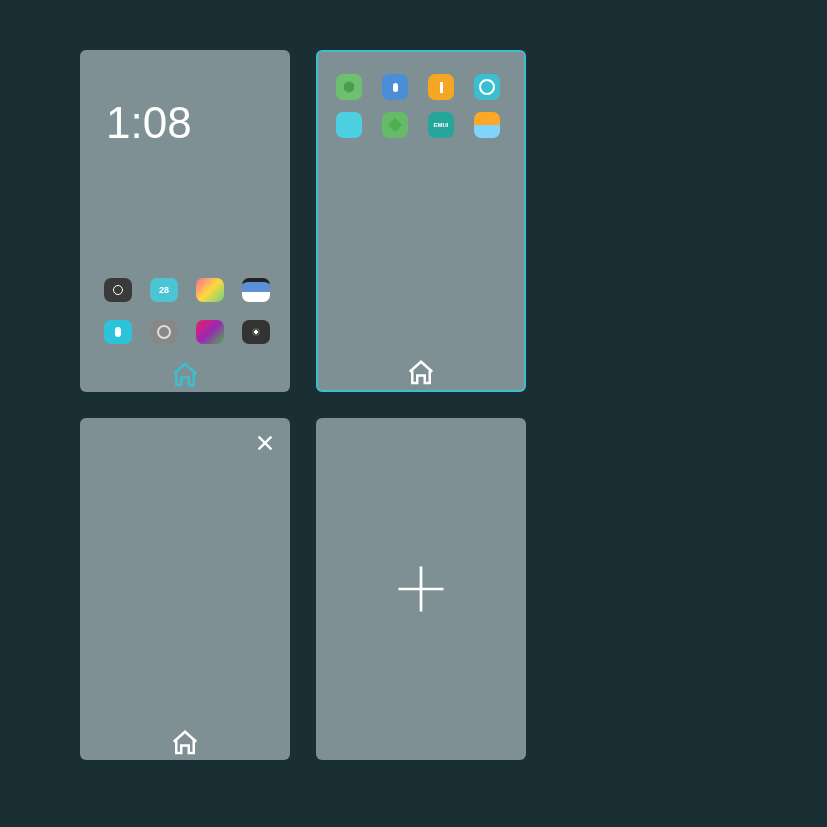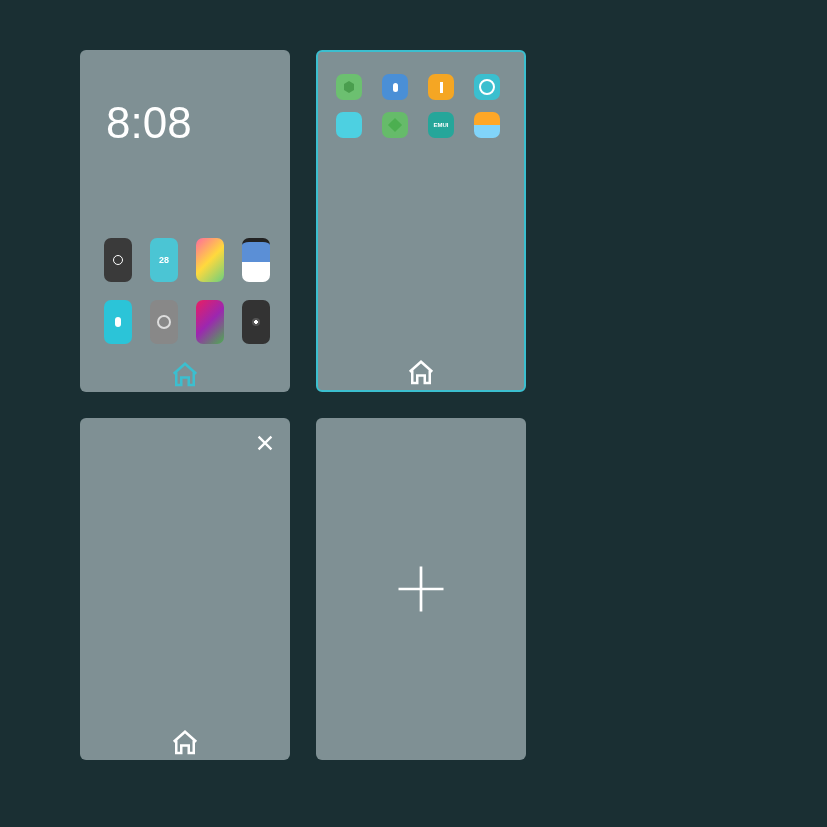--- a/index.html
+++ b/index.html
@@ -78,21 +78,21 @@
     }
     .icon-grid.top-grid {
       top: 22px;
       left: 18px;
       grid-template-columns: repeat(4, 26px);
       column-gap: 20px;
       row-gap: 12px;
     }
     .app-icon {
       width: 28px;
-      height: 44px;
+      height: 24px;
       border-radius: 7px;
       display: flex;
       align-items: center;
       justify-content: center;
       font-size: 9px;
       color: #fff;
       font-weight: 600;
     }
     .icon-grid.top-grid .app-icon {
       width: 26px;
@@ -130,21 +130,21 @@
     .ic-heart { background: #4dd0e1; }
     .ic-cube { background: #66bb6a; }
     .ic-cube::after { content:''; width:10px; height:10px; background:#4caf50; transform:rotate(45deg); }
     .ic-emui { background: #26a69a; font-size:6px; }
     .ic-gradient { background: linear-gradient(180deg,#ffa726 50%,#81d4fa 50%); }
   </style>
 </head>
 <body>
 
 <div class="screen-card">
-  <div class="clock-widget">8:08</div>
+  <div class="clock-widget">1:08</div>
   <div class="icon-grid bottom-grid">
     <div class="app-icon ic-clock"></div>
     <div class="app-icon ic-cal">28</div>
     <div class="app-icon ic-game"></div>
     <div class="app-icon ic-video"></div>
     <div class="app-icon ic-mic"></div>
     <div class="app-icon ic-settings"></div>
     <div class="app-icon ic-swirl"></div>
     <div class="app-icon ic-camera"></div>
   </div>

